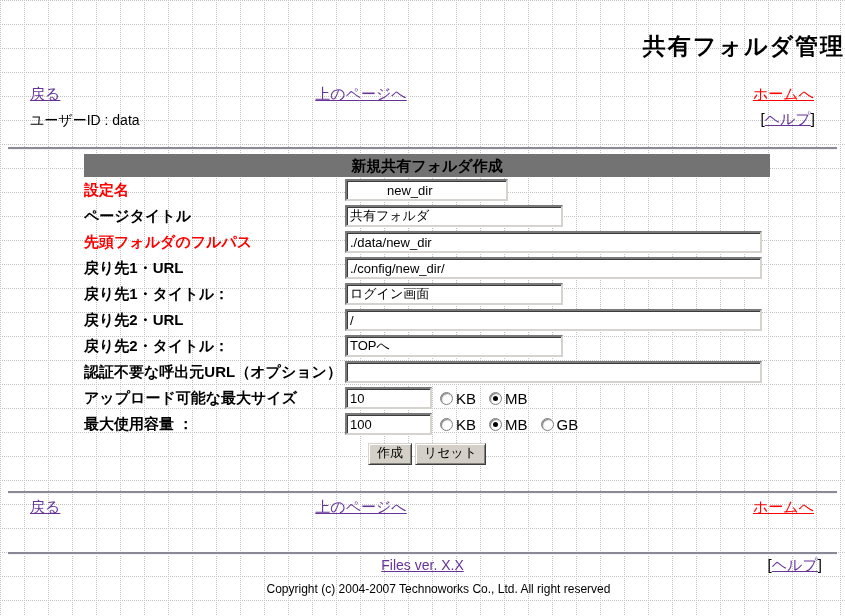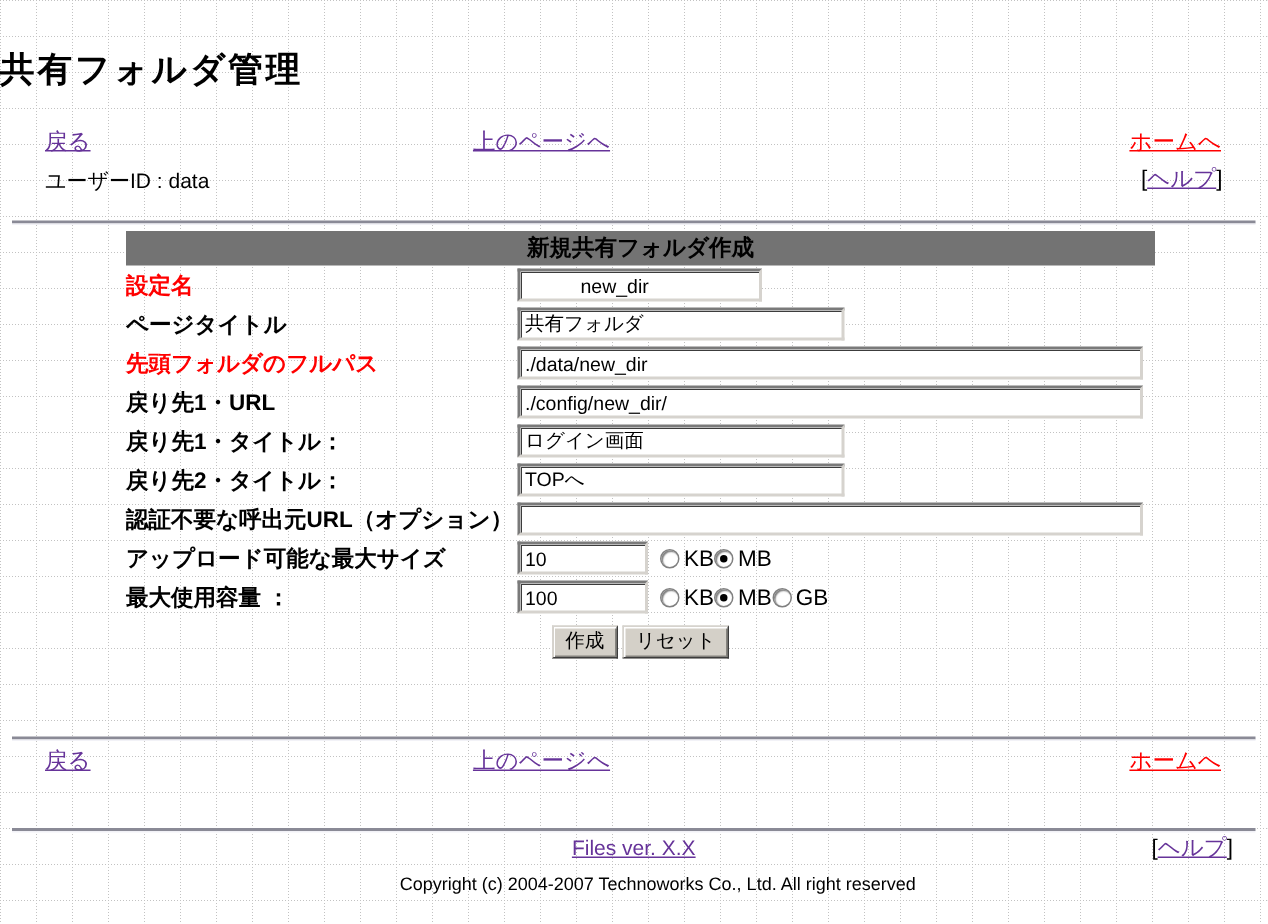--- a/index.html
+++ b/index.html
@@ -14,21 +14,21 @@
       repeating-linear-gradient(180deg, rgba(255,255,255,0) 0 1px, #ffffff 1px 2px),
       linear-gradient(180deg, #c2c2c2 0 1px, rgba(255,255,255,0) 1px),
       linear-gradient(90deg, #c2c2c2 0 1px, rgba(255,255,255,0) 1px);
     background-size:2px 2px, 2px 2px, 24px 24px, 24px 24px;
   }
   a{text-decoration:underline;cursor:pointer;}
   .purple{color:#663399;}
   .redlink{color:#ff0000;}
   .abs{position:absolute;}
 
-  #page-title{top:31px;left:0;width:100%;text-align:left;
+  #page-title{top:31px;left:0;width:100%;text-align:right;
     font-size:23px;font-weight:bold;letter-spacing:2px;}
 
   .navrow{left:0;width:100%;height:18px;font-size:15px;}
   #nav-top{top:85px;}
   #nav-bottom{top:498px;}
   .nav-back{position:absolute;left:30px;}
   .nav-up{position:absolute;left:361px;transform:translateX(-50%);}
   .nav-home{position:absolute;right:31px;}
 
   #user-id{top:112px;left:30px;font-size:14px;}
@@ -51,21 +51,21 @@
   .flabel.red{color:#ff0000;}
   .tin{height:22px;box-sizing:border-box;background:#fff;color:#000;
     font-family:"Liberation Sans","DejaVu Sans",sans-serif;font-size:13px;
     padding:1px 3px;border:2px solid;border-color:#7a7a7a #d6d3ce #d6d3ce #7a7a7a;
     box-shadow:inset 1px 1px 0 #3c3c3c;outline:none;}
   .w-s{width:163px;padding-left:40px;}
   .w-m{width:218px;}
   .w-l{width:417px;}
   .w-n{width:87px;}
 
-  .radio-group{display:flex;align-items:center;margin-left:8px;}
+  .radio-group{display:flex;align-items:center;margin-left:8px;gap:13px;}
   .radio-item{display:flex;align-items:center;}
   .radio{display:inline-block;position:relative;width:11px;height:11px;
     border-radius:50%;background:#fff;border:1px solid #808080;
     box-shadow:inset 1px 1px 1px rgba(0,0,0,.5), 1px 1px 0 rgba(255,255,255,.9);
     margin-right:3px;cursor:pointer;}
   .radio.on::after{content:'';position:absolute;left:3px;top:3px;width:5px;height:5px;
     border-radius:50%;background:#000;}
   .radio-label{font-size:15px;}
 
   .btn-row{display:flex;justify-content:center;gap:3px;margin-top:6px;}
@@ -116,20 +116,24 @@
   <div class="frow">
     <span class="flabel">戻り先1・URL</span>
     <input class="tin w-l" type="text" value="./config/new_dir/" style="">
   </div>
 
   <div class="frow">
     <span class="flabel">戻り先1・タイトル：</span>
     <input class="tin w-m" type="text" value="ログイン画面" style="">
   </div>
 
+  <div class="frow">
+    <span class="flabel">戻り先2・URL</span>
+    <input class="tin w-l" type="text" value="/" style="">
+  </div>
 
   <div class="frow">
     <span class="flabel">戻り先2・タイトル：</span>
     <input class="tin w-m" type="text" value="TOPへ" style="">
   </div>
 
   <div class="frow">
     <span class="flabel">認証不要な呼出元URL（オプション）</span>
     <input class="tin w-l" type="text" value="" style="">
   </div>

